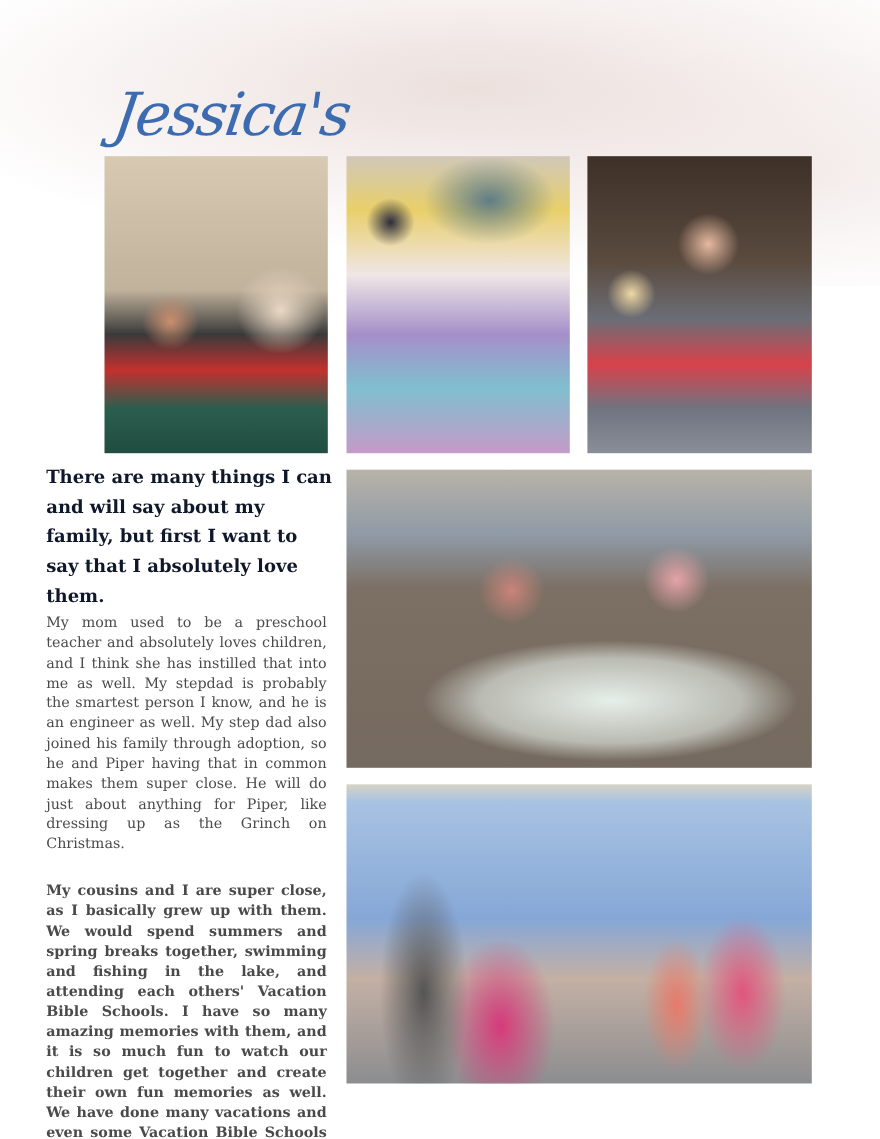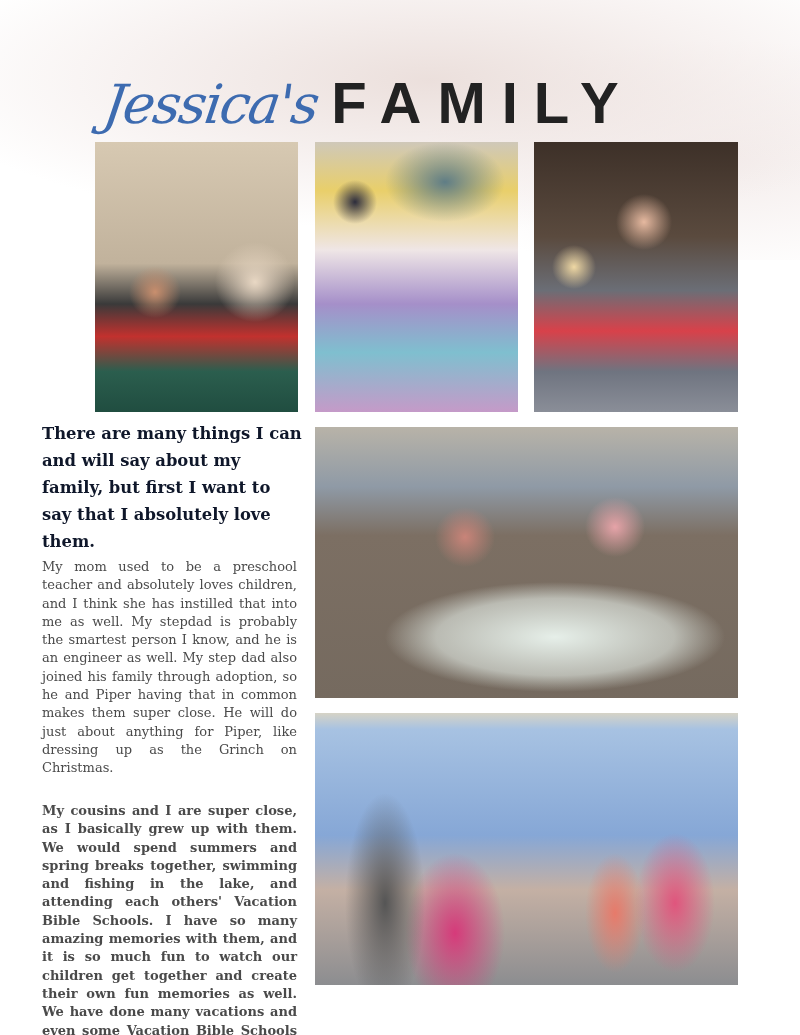--- a/index.html
+++ b/index.html
@@ -78,21 +78,20 @@
   .bt1 { top: 558px; }
   .bt2 { top: 802px; font-weight: bold; }
 </style>
 </head>
 <body>
 
 <div class="wash"></div>
 
 <div class="title">
   <span class="script">Jessica's</span>
-  <span class="caps">FAMILY</span>
 </div>
 
 <div class="photo p1" title="Woman with blonde hair and pink streaks leaning next to a little girl in a red shirt eating ice cream"></div>
 <div class="photo p2" title="Two children lying on a bed with colorful blankets and pillows"></div>
 <div class="photo p3" title="Smiling woman in red shirt and man in cap holding a toddler with a pink bow"></div>
 <div class="photo p4" title="Three children sitting on a carpet with a blanket and snacks in a living room"></div>
 <div class="photo p5" title="Group of women and children wearing pink sunglasses on a balcony by the beach"></div>
 
 <p class="lead">There are many things I can and will say about my family, but first I want to say that I absolutely love them.</p>
 <p class="body-text bt1">My mom used to be a preschool teacher and absolutely loves children, and I think she has instilled that into me as well. My stepdad is probably the smartest person I know, and he is an engineer as well. My step dad also joined his family through adoption, so he and Piper having that in common makes them super close. He will do just about anything for Piper, like dressing up as the Grinch on Christmas.</p>

